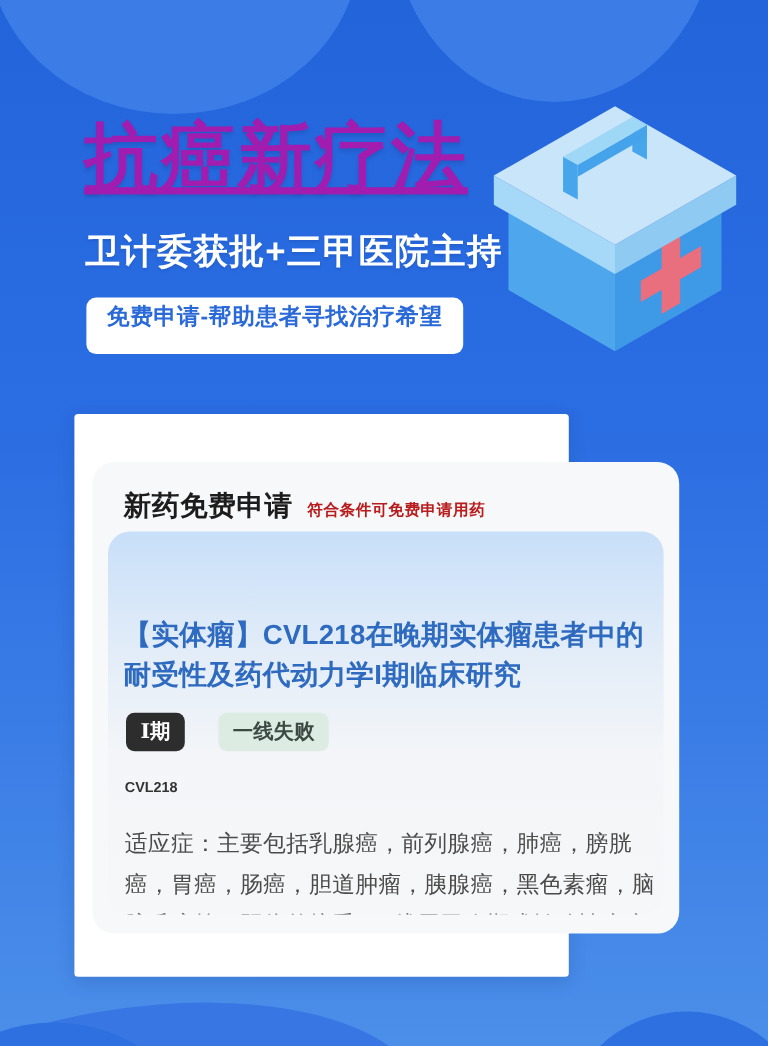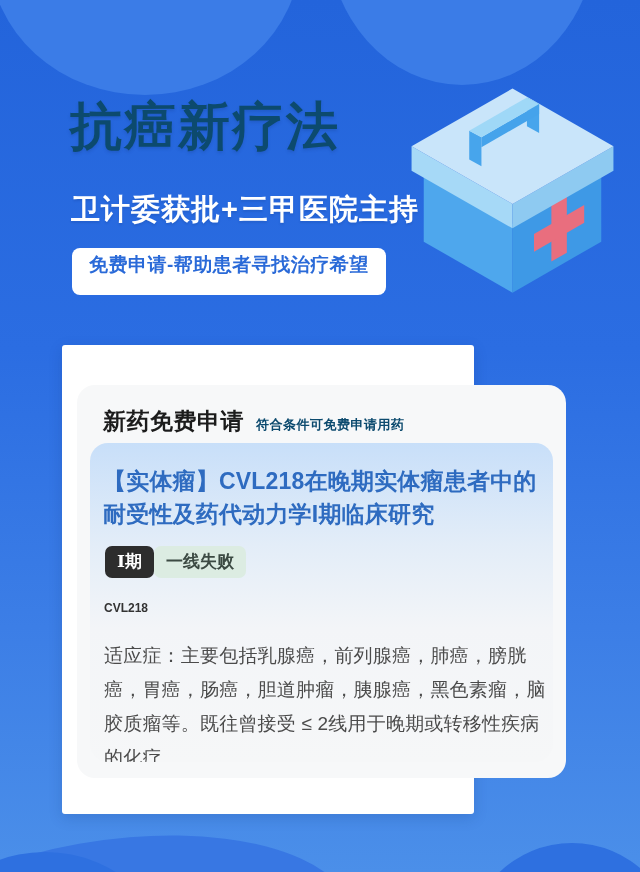--- a/index.html
+++ b/index.html
@@ -12,22 +12,23 @@
   .blob{position:absolute;border-radius:50%;z-index:0;}
   .blob-top-left{left:-10px;top:-185px;width:310px;height:280px;background:#3b7ce7;}
   .blob-top-right{left:328px;top:-215px;width:268px;height:300px;background:#3b7ce7;}
   .blob-bottom-left-wave{left:-160px;top:842px;width:520px;height:240px;background:#3877e3;transform:rotate(-10deg);}
   .blob-bottom-left-dark{left:-90px;top:852px;width:270px;height:270px;background:#2e70e0;}
   .blob-bottom-right{left:467px;top:843px;width:210px;height:210px;background:#2e70e0;}
 
   
   .hero-title{
     position:absolute;left:70px;top:98px;z-index:2;
-    font-size:52px;font-weight:900;color:#0c4a6e;letter-spacing:2px;line-height:1.1;
+    font-size:62px;font-weight:900;color:#a21caf;letter-spacing:2px;line-height:1.1;
     text-shadow:0 2px 3px rgba(20,60,140,.25);
+    text-decoration:underline;
   }
   .hero-subtitle{
     position:absolute;left:71px;top:190px;z-index:2;
     font-size:29px;font-weight:700;color:#ffffff;letter-spacing:1px;
     text-shadow:0 2px 2px rgba(20,60,140,.2);
   }
   .hero-badge{
     position:absolute;left:72px;top:248px;z-index:2;
     height:47px;line-height:33px;padding:0 17px;border-radius:8px;background:#ffffff;
     font-size:19px;font-weight:700;color:#2a6ad8;letter-spacing:.5px;
@@ -41,31 +42,31 @@
   }
   .panel{
     position:absolute;left:15px;top:40px;width:489px;height:393px;
     background:#f7f8f9;border-radius:18px;
   }
   .panel-header{
     display:flex;align-items:baseline;gap:12px;
     padding:21px 0 0 26px;
   }
   .panel-title{font-size:23px;font-weight:800;color:#1c1c1c;letter-spacing:.5px;}
-  .panel-note{font-size:13px;font-weight:600;color:#0c4a6e;letter-spacing:.5px;}
+  .panel-note{font-size:13px;font-weight:600;color:#b91c1c;letter-spacing:.5px;}
   .trial-card{
     position:absolute;left:13px;top:58px;width:463px;height:319px;
     border-radius:18px;overflow:hidden;
     background:linear-gradient(180deg,#c8dff9 0%,#e3edf8 32%,#f3f5f8 58%,#f6f7f8 100%);
   }
   .trial-inner{padding:22px 14px 0 13px;}
   .trial-title{
-    font-size:23px;font-weight:700;color:#2e6bc0;line-height:33px;letter-spacing:.2px;
+    font-size:23px;font-weight:700;color:#2e6bc0;line-height:33px;letter-spacing:.2px;margin-top:48px;
   }
-  .tag-row{display:flex;align-items:center;gap:0;margin-top:15px;margin-left:2px;}
+  .tag-row{display:flex;align-items:center;gap:28px;margin-top:15px;margin-left:2px;}
   .tag{
     height:32px;line-height:32px;padding:0 12px;border-radius:7px;
     font-size:17px;font-weight:600;white-space:nowrap;
   }
   .tag-dark{background:#2d2d2d;color:#ffffff;font-family:"Liberation Serif","DejaVu Serif",serif;}
   .tag-green{background:#dcece2;color:#3c4a43;}
   .drug-name{margin-top:23px;margin-left:1px;font-size:12px;font-weight:800;color:#333333;}
   .indications{
     margin-top:24px;margin-left:1px;width:445px;
     font-size:19px;color:#4b4b4b;line-height:34px;letter-spacing:.2px;

